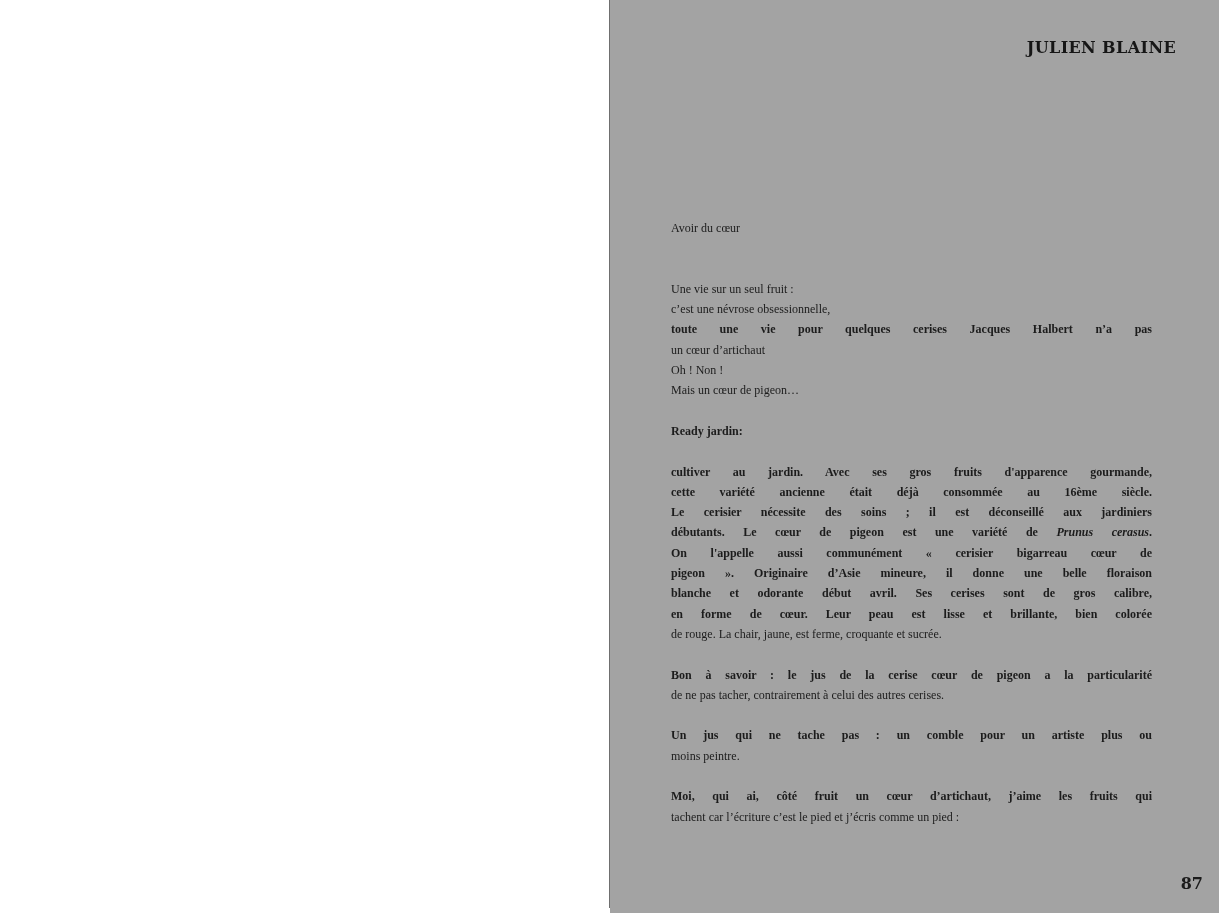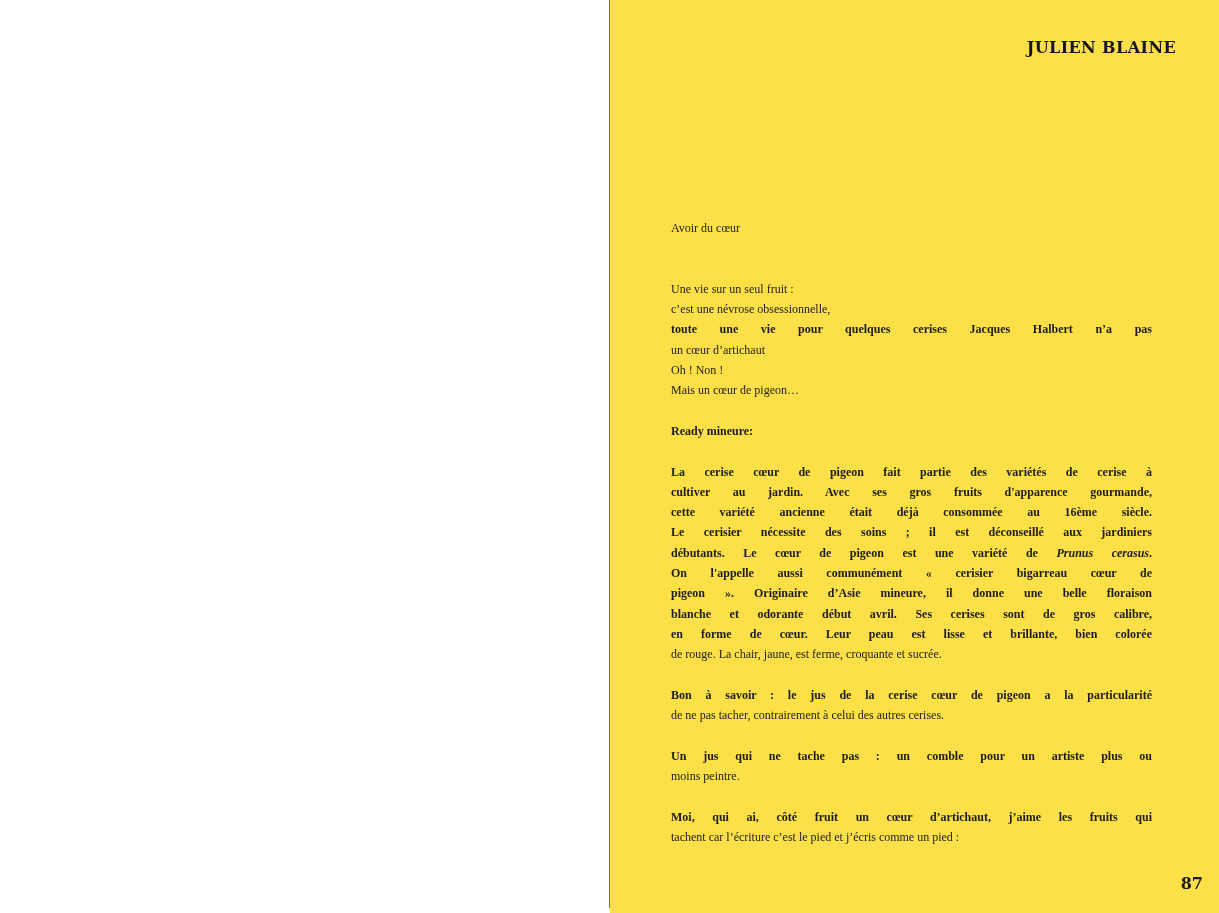--- a/index.html
+++ b/index.html
@@ -23,21 +23,21 @@
   .divider {
     position: absolute;
     left: 609px; top: 0;
     width: 1px; height: 908px;
     background: #6f6f6f;
   }
   .right-page {
     position: absolute;
     left: 610px; top: 0;
     width: 609px; height: 913px;
-    background: #fde047;
+    background: #a3a3a3;
   }
   .author-header {
     position: absolute;
     top: 38px;
     right: 43px;
     font-family: "DejaVu Serif", "Liberation Serif", serif;
     font-weight: bold;
     font-size: 16px;
     letter-spacing: 0.4px;
     color: #161616;
@@ -100,24 +100,23 @@
     <div>
         <div class="block poem">
           <div class="line">Une vie sur un seul fruit :</div>
           <div class="line">c’est une névrose obsessionnelle,</div>
           <div class="line stretch">toute une vie pour quelques cerises Jacques Halbert n’a pas</div>
           <div class="line">un cœur d’artichaut</div>
           <div class="line">Oh ! Non !</div>
           <div class="line">Mais un cœur de pigeon…</div>
         </div>
         <div class="block bold">
-          <div class="line">Ready mineure:</div>
+          <div class="line">Ready jardin:</div>
         </div>
         <div class="block justified">
-          <div class="line stretch">La cerise cœur de pigeon fait partie des variétés de cerise à</div>
           <div class="line stretch">cultiver au jardin. Avec ses gros fruits d'apparence gourmande,</div>
           <div class="line stretch">cette variété ancienne était déjà consommée au 16ème siècle.</div>
           <div class="line stretch">Le cerisier nécessite des soins ; il est déconseillé aux jardiniers</div>
           <div class="line stretch"><span>débutants. Le cœur de pigeon est une variété de </span><span class="italic">Prunus cerasus</span><span>.</span></div>
           <div class="line stretch">On l'appelle aussi communément « cerisier bigarreau cœur de</div>
           <div class="line stretch">pigeon ». Originaire d’Asie mineure, il donne une belle floraison</div>
           <div class="line stretch">blanche et odorante début avril. Ses cerises sont de gros calibre,</div>
           <div class="line stretch">en forme de cœur. Leur peau est lisse et brillante, bien colorée</div>
           <div class="line">de rouge. La chair, jaune, est ferme, croquante et sucrée.</div>
         </div>

